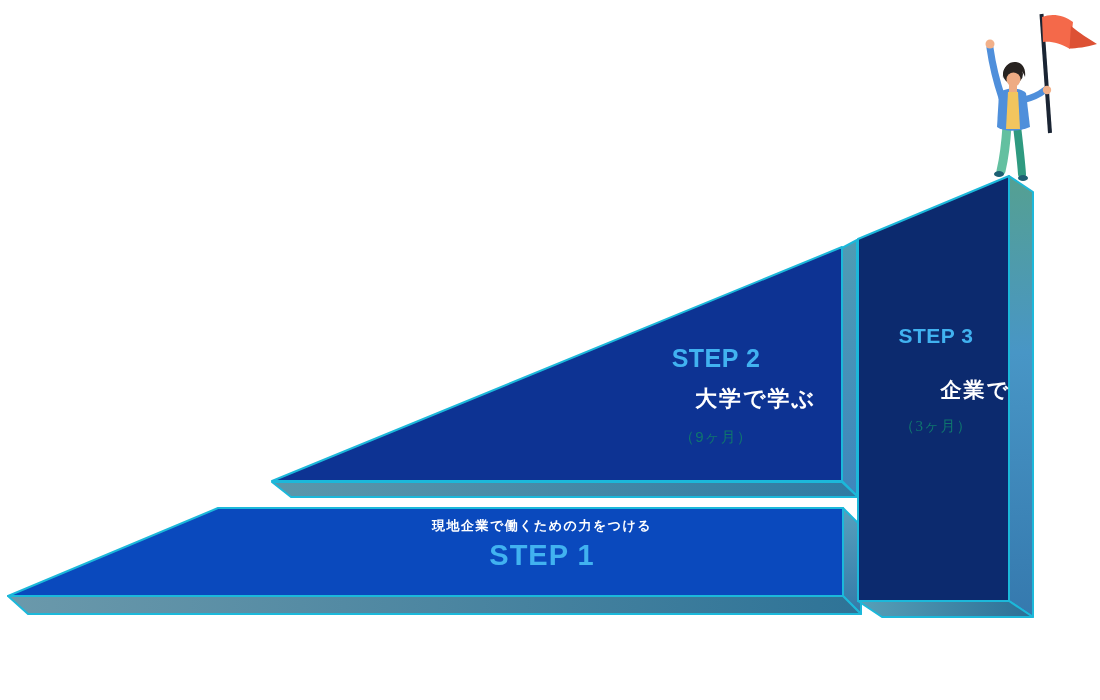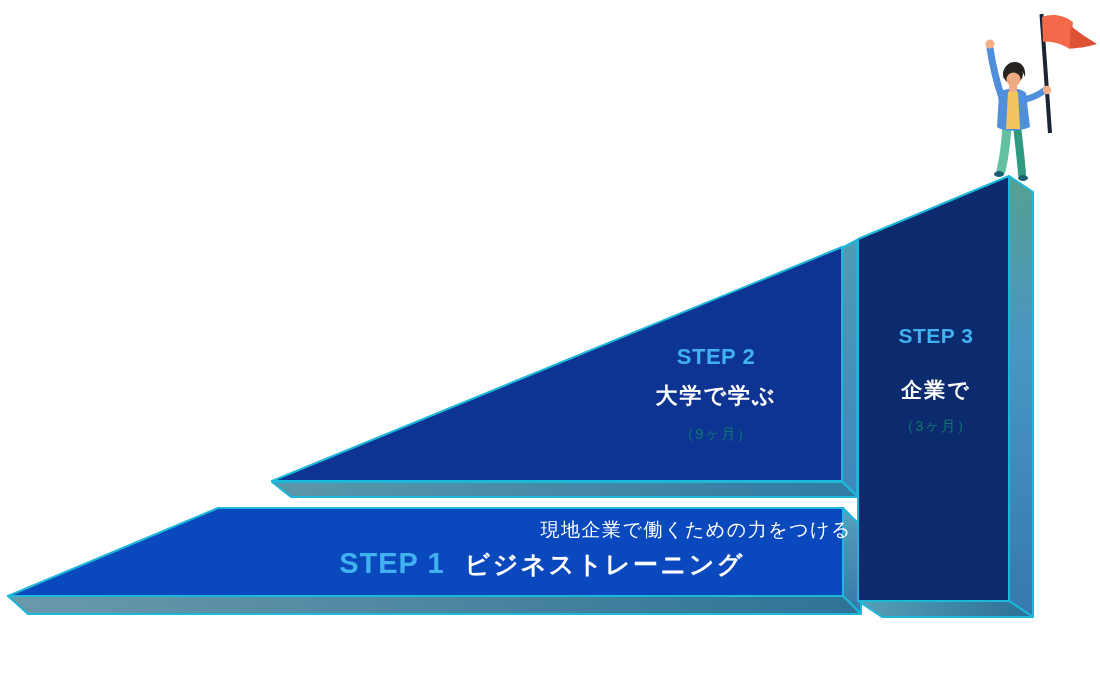--- a/index.html
+++ b/index.html
@@ -3,39 +3,39 @@
 <meta charset="utf-8">
 <style>
   html,body{margin:0;padding:0;background:#fff;}
   .canvas{
     position:relative;width:1100px;height:700px;background:#ffffff;overflow:hidden;
     font-family:"Liberation Sans","DejaVu Sans",sans-serif;
   }
   .canvas svg{position:absolute;left:0;top:0;}
   .txt{position:absolute;text-align:center;color:#fff;pointer-events:none;}
   .lbl{color:#41b2f0;font-weight:800;}
-  .ttl{color:#ffffff;font-weight:700;}
+  .ttl{color:#ffffff;font-weight:700;text-align:right;}
   .dur{color:#0f766e;font-weight:500;}
 
   .step1-text{left:232px;top:517px;width:620px;}
-  .step1-text .sub{font-size:19px;font-weight:400;letter-spacing:1.5px;text-align:right;}
+  .step1-text .sub{font-size:13px;font-weight:700;letter-spacing:1.5px;}
   .step1-text .row{margin-top:4px;display:flex;justify-content:center;align-items:baseline;gap:20px;}
   .step1-text .lbl{font-size:29px;letter-spacing:1px;}
   .step1-text .ttl{font-size:25px;letter-spacing:2.5px;}
 
   .step2-text{left:616px;top:344px;width:200px;}
-  .step2-text .lbl{font-size:22px;letter-spacing:.5px;}
+  .step2-text .lbl{font-size:25px;letter-spacing:.5px;}
   .step2-text .ttl{font-size:22px;letter-spacing:2px;margin-top:11px;}
   .step2-text .dur{font-size:15px;margin-top:14px;letter-spacing:1px;}
 
   .step3-text{left:862px;top:324px;width:148px;}
   .step3-text .lbl{font-size:21px;letter-spacing:.5px;}
   .step3-text .ttl{font-size:21px;letter-spacing:2px;line-height:1.45;}
   .step3-text .ttl.first{margin-top:27px;}
-  .step3-text .dur{font-size:15px;margin-top:12px;letter-spacing:1px;}
+  .step3-text .dur{font-size:15px;margin-top:12px;letter-spacing:1px;font-family:Liberation Serif, serif;}
 </style>
 </head>
 <body>
 
 <div class="canvas">
 
   <svg width="1100" height="700" viewBox="0 0 1100 700" aria-hidden="true">
     <defs>
       <linearGradient id="gSkirt1" x1="0" y1="0" x2="1" y2="0">
         <stop offset="0" stop-color="#6b99ab"></stop>
@@ -105,21 +105,20 @@
       <circle cx="1013" cy="74" r="10" fill="#282320"></circle>
       <circle cx="1013.5" cy="79.5" r="7" fill="#eeab83"></circle>
       <path d="M1003,78 C1002,66 1010,61 1016,62 C1023,63 1026,69 1025,77 C1022,69 1017,66 1012,67 C1008,68 1005,72 1003,78 Z" fill="#282320"></path>
     </g>
   </svg>
 
   <div class="txt step1-text">
     <div class="sub">現地企業で働くための力をつける</div>
     <div class="row">
       <span class="lbl">STEP 1</span>
-      <span class="ttl">ビジネストレーニング</span>
     </div>
   </div>
 
   <div class="txt step2-text">
     <div class="lbl">STEP 2</div>
     <div class="ttl">大学で学ぶ</div>
     <div class="dur">（9ヶ月）</div>
   </div>
 
   <div class="txt step3-text">

